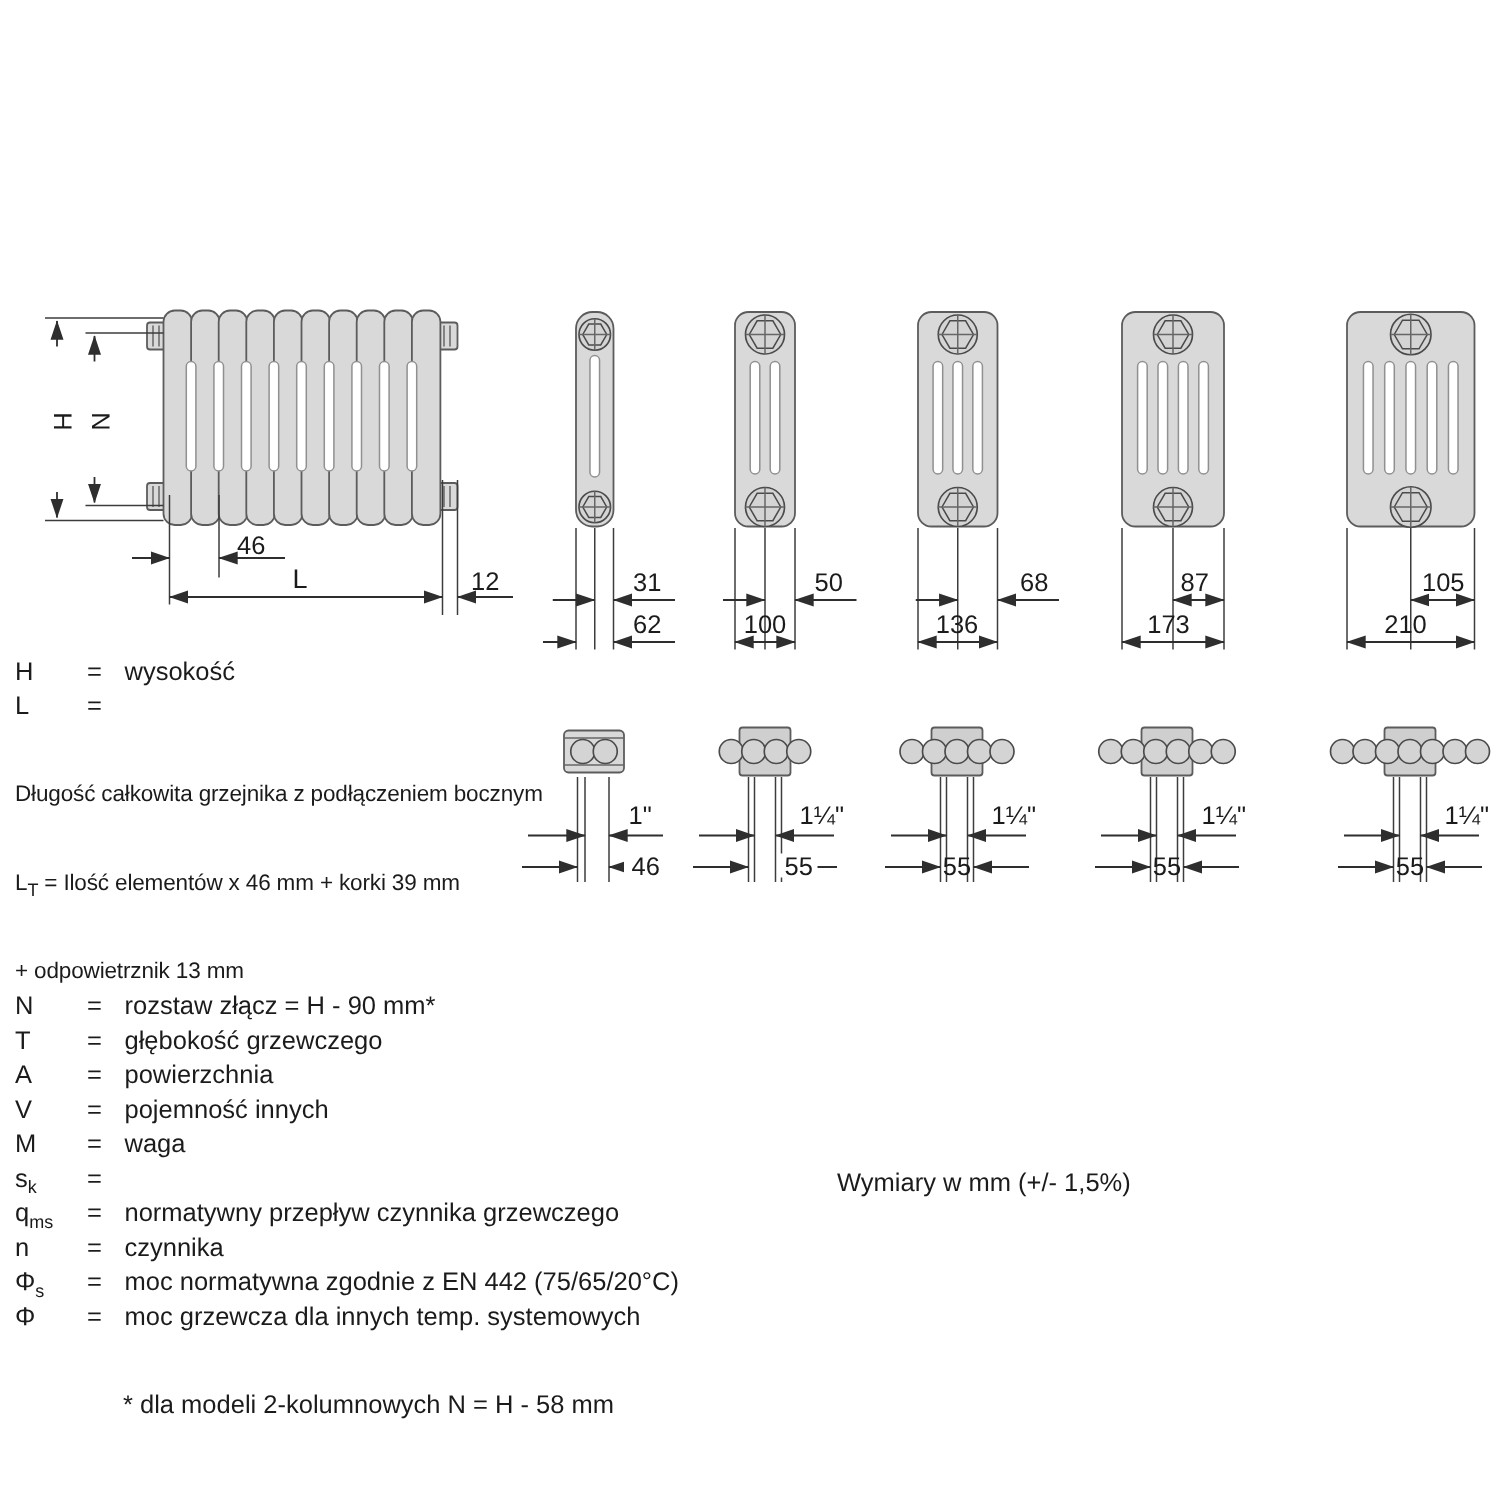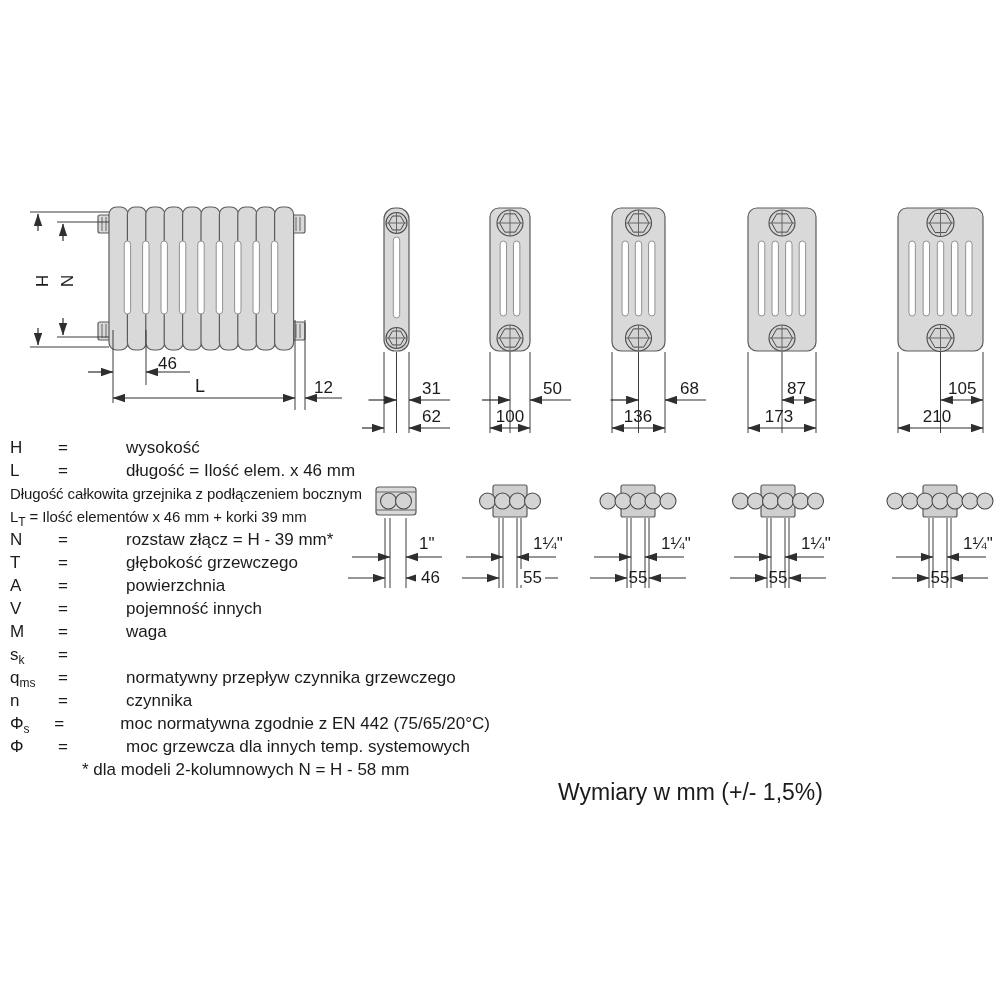--- a/index.html
+++ b/index.html
@@ -12,28 +12,28 @@
   .hex{fill:none;stroke:#4a4a4a;stroke-width:1;}
   .slot{fill:#ffffff;stroke:#909090;stroke-width:1;}
   .thin{stroke:#666;stroke-width:1;fill:none;}
   .ext{stroke:#3c3c3c;stroke-width:1;}
   .dim{stroke:#2e2e2e;stroke-width:1.2;}
   .lbl-bg{fill:#fff;}
   .dlabel{font-family:"Liberation Sans",sans-serif;font-size:17px;fill:#1b1b1b;}
   .dlabel.big{font-size:18px;}
   .legend{position:absolute;left:10px;top:436px;width:480px;font-size:17px;line-height:23px;}
   .lrow{height:23px;white-space:nowrap;display:flex;}
-  .lrow.block{display:block;}
+  .lrow.block{display:block;margin-top:36px;}
   .sym{display:inline-block;width:48px;}
   .eq{display:inline-block;width:25px;}
-  .desc{flex:1;margin-left:43px;}
+  .desc{flex:1;}
   sub.s{font-size:12px;}
   .cond{font-size:15px;letter-spacing:-0.1px;}
   .notep{padding-left:72px;}
-  .note{position:absolute;left:558px;top:779px;font-size:23px;}
+  .note{position:absolute;left:558px;top:779px;font-size:17px;}
 </style>
 </head>
 <body>
 
 <div class="stage">
 
   <svg width="1000" height="1000" viewBox="0 0 1000 1000">
     <defs>
       <marker id="arr" viewBox="0 0 12 8" refX="11.5" refY="4" markerWidth="13" markerHeight="9" orient="auto-start-reverse" markerUnits="userSpaceOnUse">
         <path d="M0,0 L12,4 L0,8 Z" fill="#2e2e2e"></path>
@@ -307,28 +307,28 @@
 
   <div class="legend">
     <div class="lrow">
         <span class="sym"><span>H</span><sub class="s"></sub></span>
         <span class="eq">=</span>
         <span class="desc">wysokość</span>
       </div>
     <div class="lrow">
         <span class="sym"><span>L</span><sub class="s"></sub></span>
         <span class="eq">=</span>
-        <span class="desc">długość = Ilość elem. x 46 mm</span>
       </div>
     <div class="lrow block cond"><span>Długość całkowita grzejnika z podłączeniem bocznym</span></div>
     <div class="lrow block cond"><span>L</span><sub class="s">T</sub><span> = Ilość elementów x 46 mm + korki 39 mm</span></div>
+    <div class="lrow block cond"><span>+ odpowietrznik 13 mm</span></div>
     <div class="lrow">
         <span class="sym"><span>N</span><sub class="s"></sub></span>
         <span class="eq">=</span>
-        <span class="desc">rozstaw złącz = H - 39 mm*</span>
+        <span class="desc">rozstaw złącz = H - 90 mm*</span>
       </div>
     <div class="lrow">
         <span class="sym"><span>T</span><sub class="s"></sub></span>
         <span class="eq">=</span>
         <span class="desc">głębokość grzewczego</span>
       </div>
     <div class="lrow">
         <span class="sym"><span>A</span><sub class="s"></sub></span>
         <span class="eq">=</span>
         <span class="desc">powierzchnia</span>

